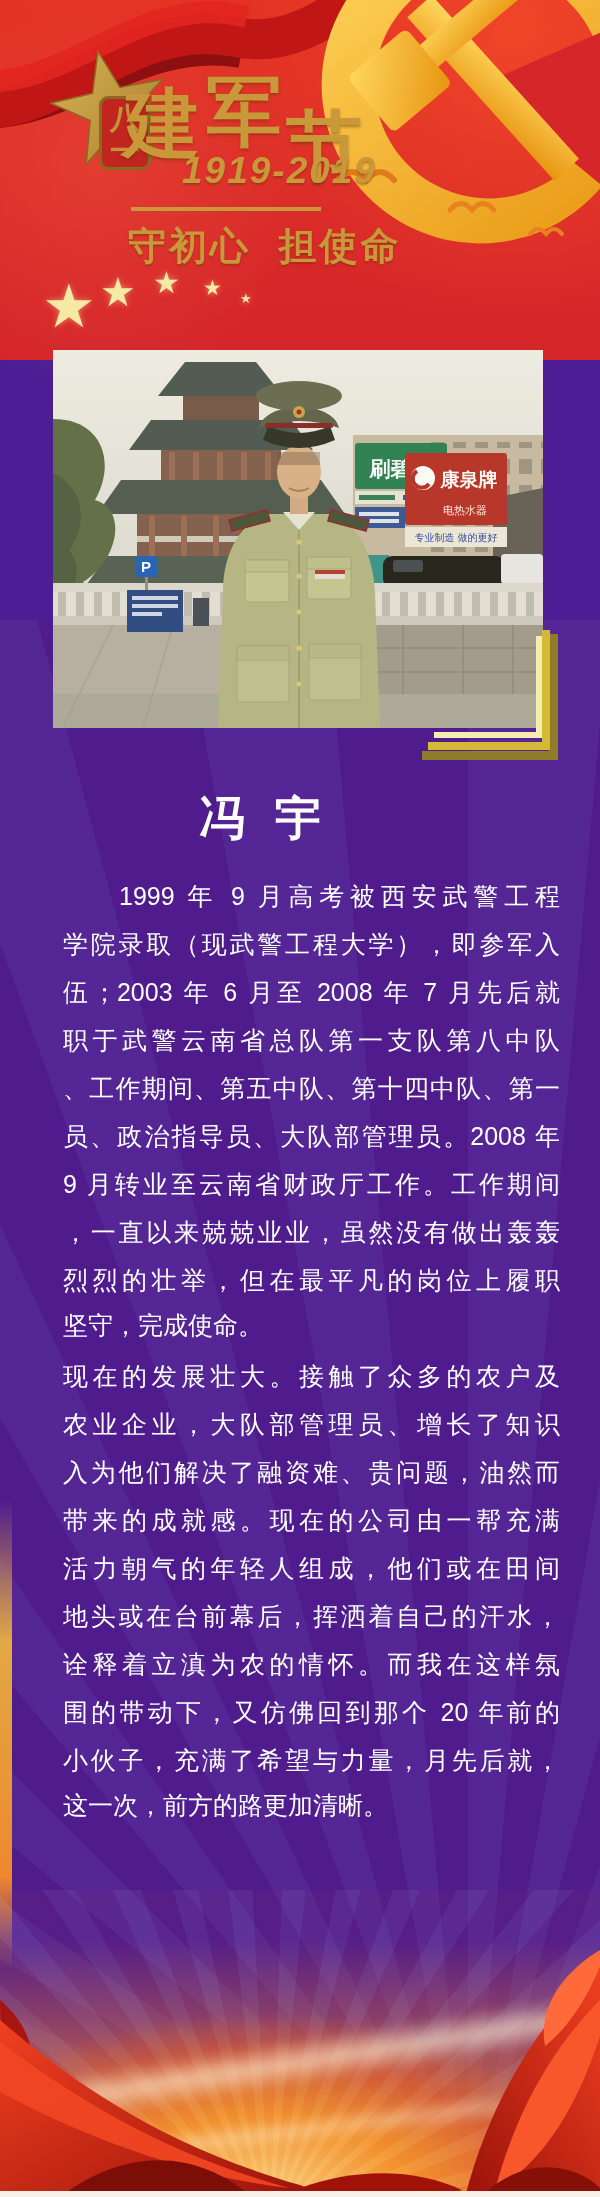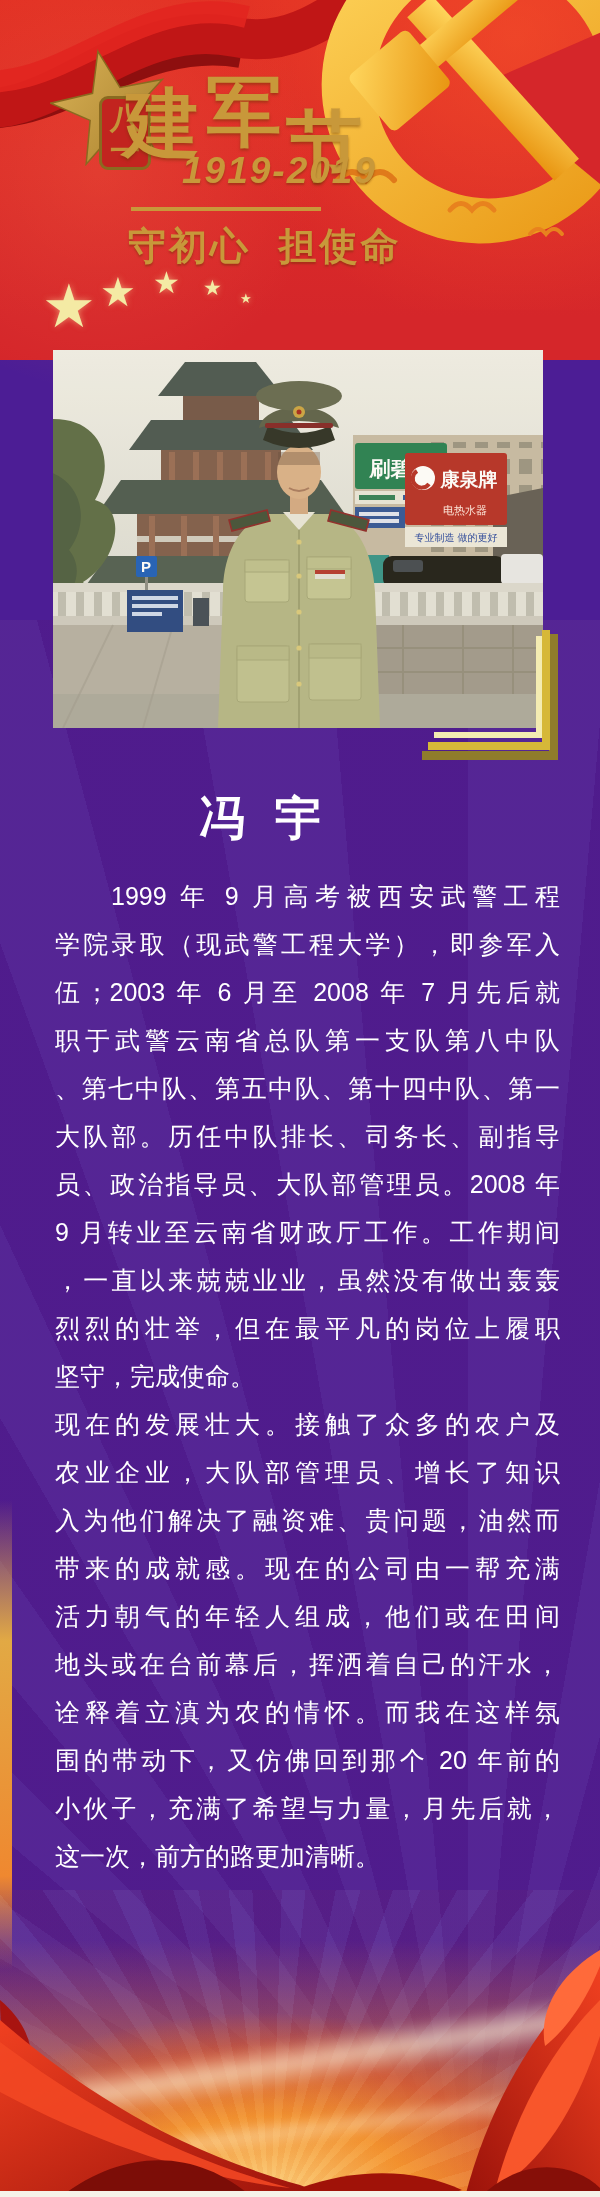--- a/index.html
+++ b/index.html
@@ -79,22 +79,22 @@
   .b-gold  { left:428px; top:630px; width:122px; height:120px;
     border-right:8px solid #d6b838; border-bottom:8px solid #d6b838; }
   .b-yellow{ left:434px; top:636px; width:108px; height:102px;
     border-right:6px solid #f4ecb2; border-bottom:6px solid #f4ecb2; }
 
   
   .name{ left:0; top:788px; width:488px; text-align:center; color:#ffffff;
     font-size:46px; font-weight:700; letter-spacing:30px; text-indent:30px;padding-left:32px; }
   .bio{ left:55px; top:872px; width:505px; color:#ffffff;
     font-size:25px; line-height:48px; font-weight:400; }
-  .bio .line{ text-align:justify; text-align-last:justify; height:48px; }
-  .bio .line.last{ text-align-last:left; }
+  .bio .line{ text-align:justify; text-align-last:justify; height:48px;margin-left:8px; }
+  .bio .line.last{ text-align-last:left;font-family:Liberation Mono, monospace; }
   .bio .line.indent{ text-indent:56px; }
 </style>
 </head>
 <body>
 
 <div class="poster">
 
   <div class="abs bg-top"></div>
   <div class="abs circle-hi"></div>
   <div class="abs glow-tr"></div>
@@ -317,22 +317,21 @@
   <div class="abs b-olive"></div>
   <div class="abs b-gold"></div>
   <div class="abs b-yellow"></div>
 
   <div class="abs name">冯宇</div>
   <div class="abs bio">
       <div class="line indent">1999 年 9 月高考被西安武警工程</div>
       <div class="line">学院录取（现武警工程大学），即参军入</div>
       <div class="line">伍；2003 年 6 月至 2008 年 7 月先后就</div>
       <div class="line">职于武警云南省总队第一支队第八中队</div>
-      <div class="line">、第七中队、第五中队、第十四中队、第一</div>
-      <div class="line">大队部。历任中队排长、司务长、副指导</div>
+      <div class="line">、工作期间、第五中队、第十四中队、第一</div>
       <div class="line">员、政治指导员、大队部管理员。2008 年</div>
       <div class="line">9 月转业至云南省财政厅工作。工作期间</div>
       <div class="line">，一直以来兢兢业业，虽然没有做出轰轰</div>
       <div class="line">烈烈的壮举，但在最平凡的岗位上履职</div>
       <div class="line last">坚守，完成使命。</div>
       <div class="line">现在的发展壮大。接触了众多的农户及</div>
       <div class="line">农业企业，大队部管理员、增长了知识</div>
       <div class="line">入为他们解决了融资难、贵问题，油然而</div>
       <div class="line">带来的成就感。现在的公司由一帮充满</div>
       <div class="line">活力朝气的年轻人组成，他们或在田间</div>

